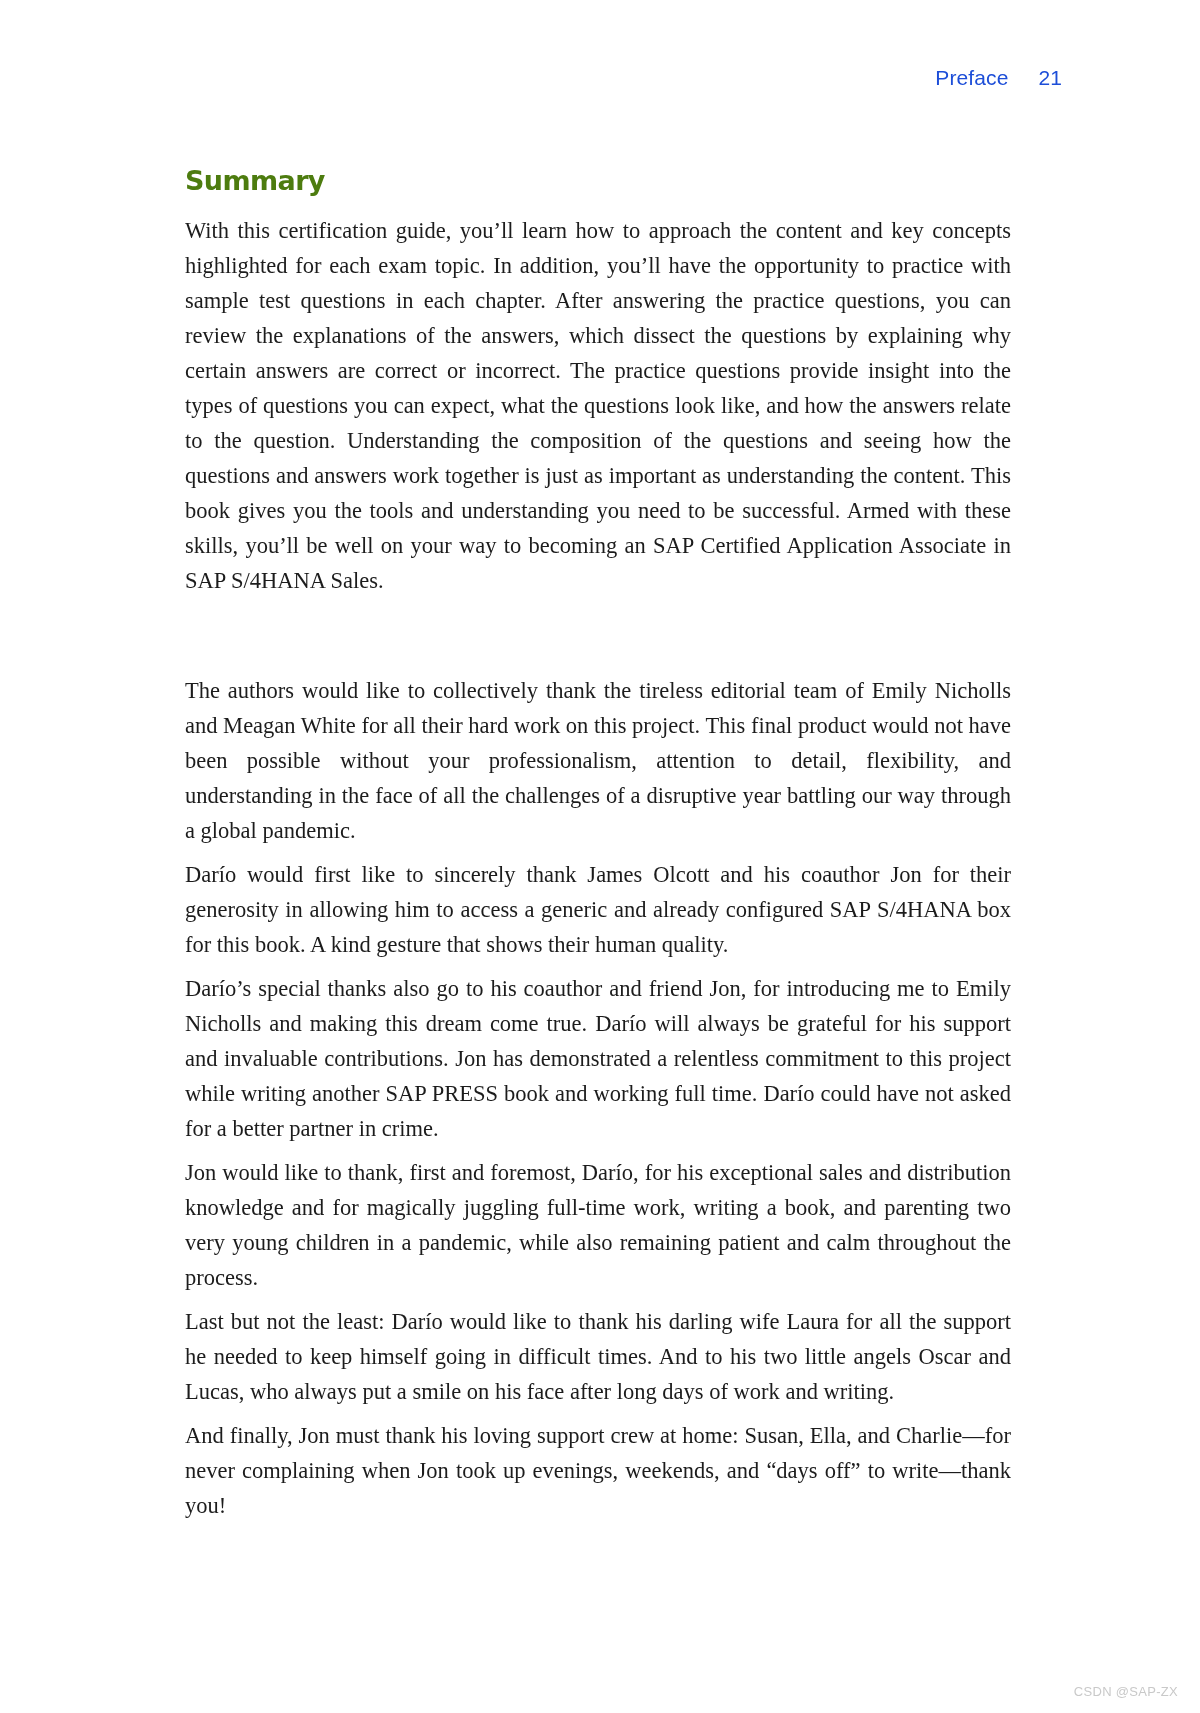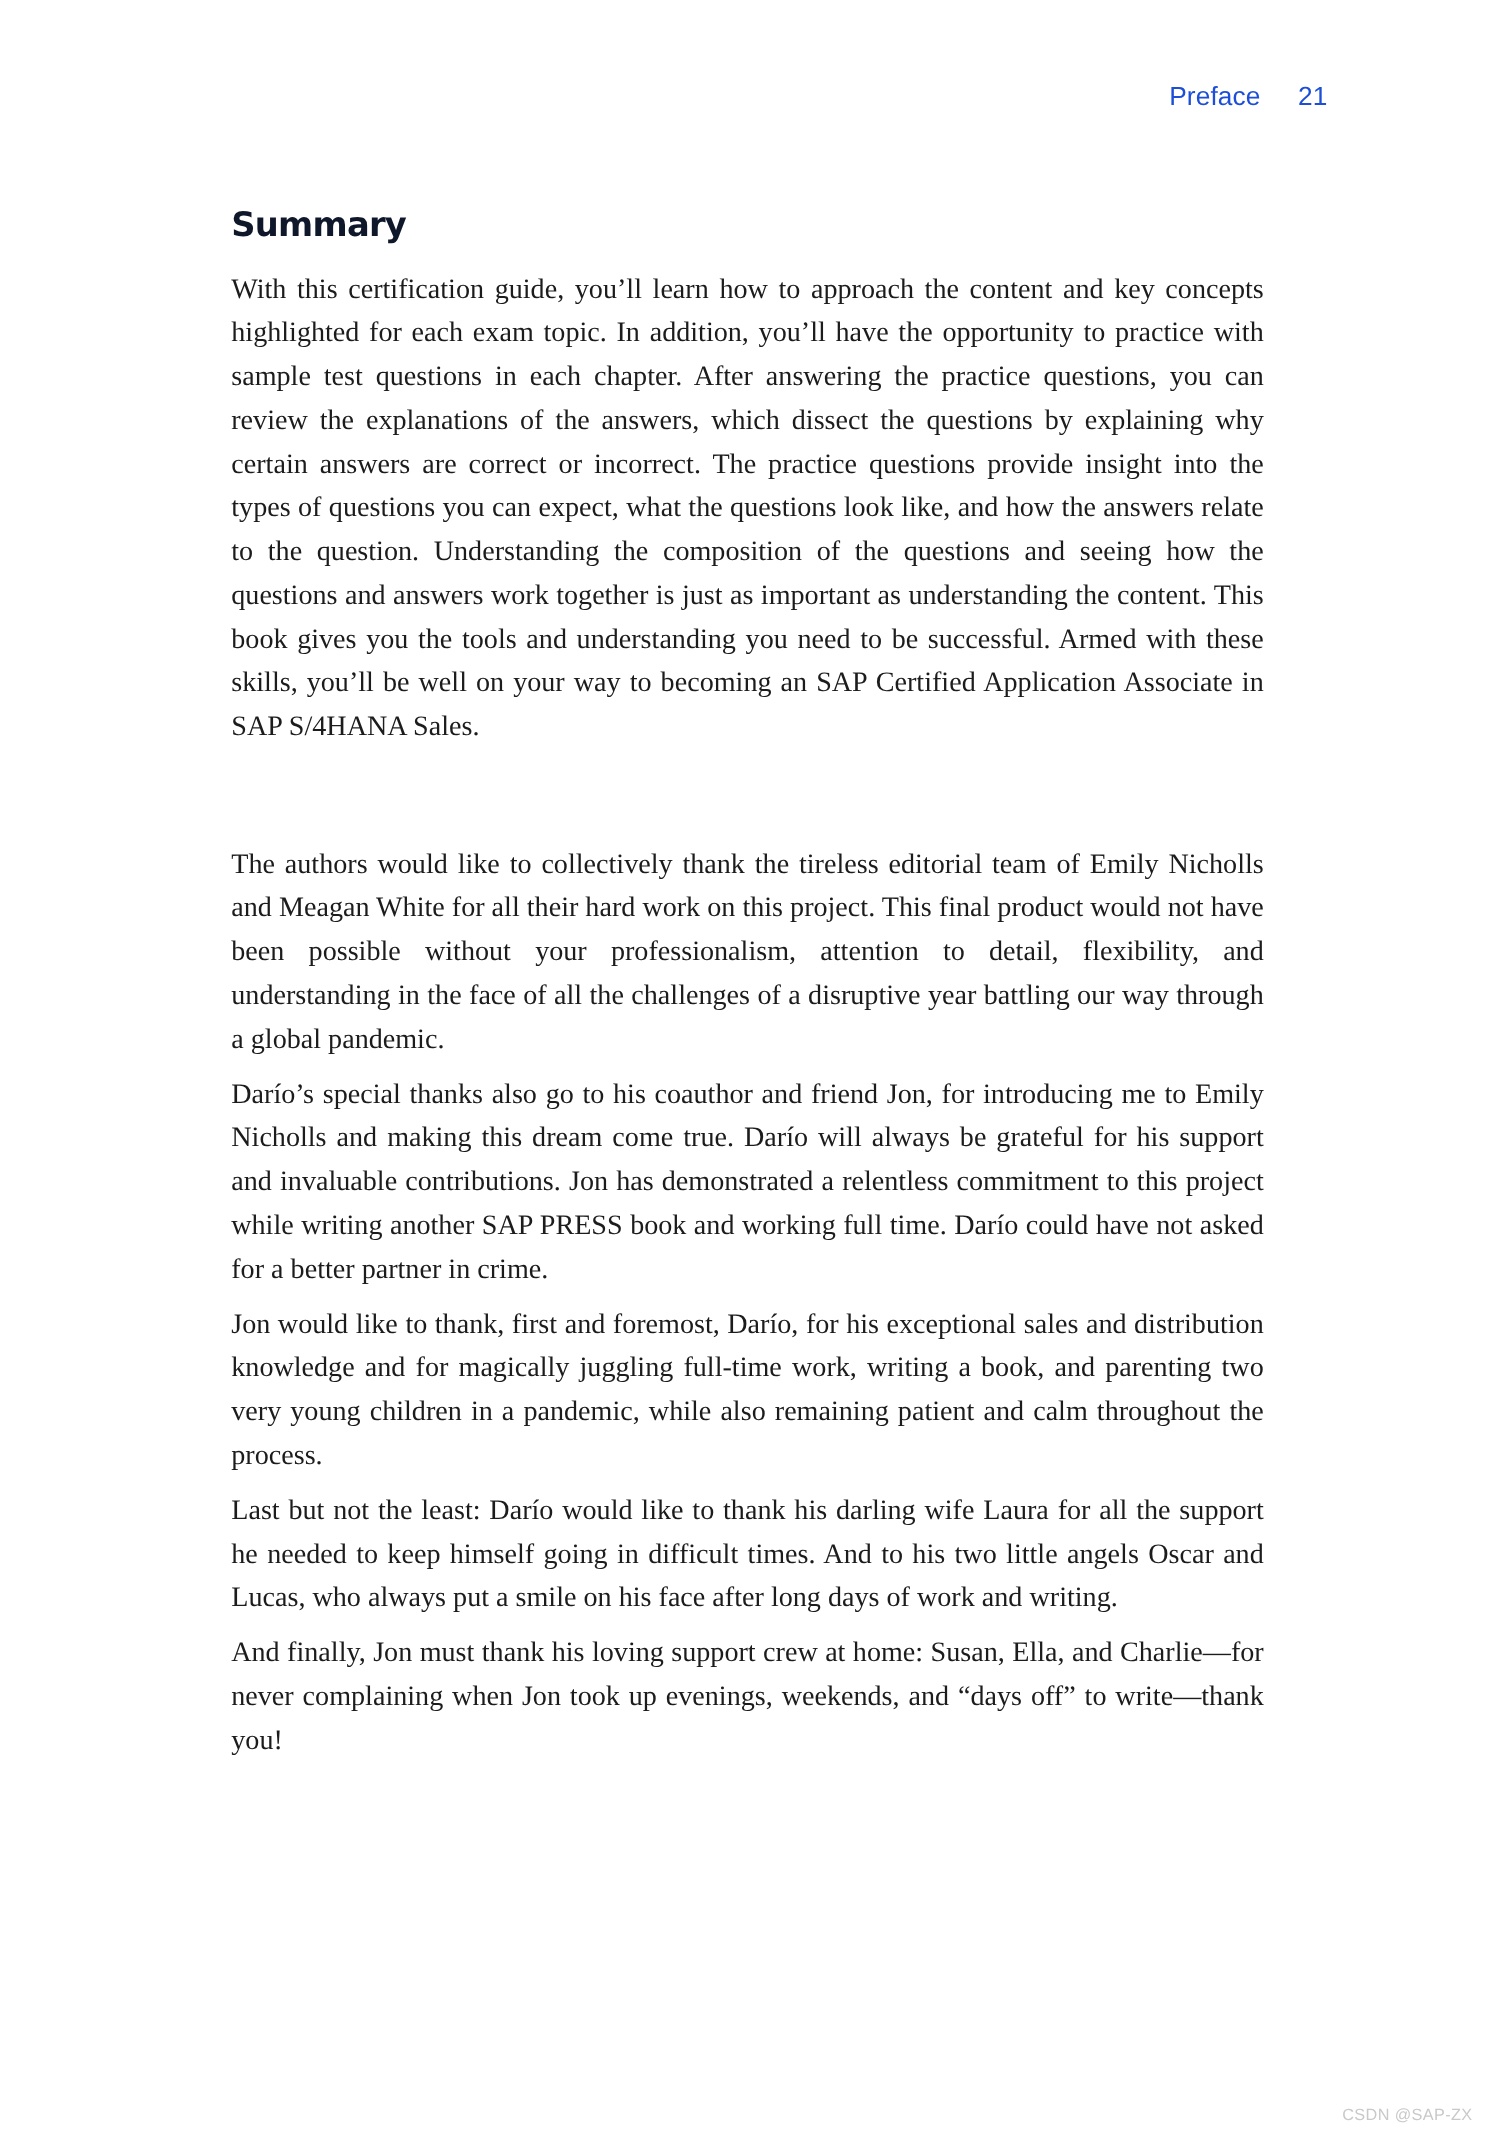--- a/index.html
+++ b/index.html
@@ -29,21 +29,21 @@
     .running-header .section { margin-right: 30px; }
     .page {
       position: absolute;
       left: 185px;
       top: 163px;
       width: 826px;
     }
     h2.section-heading {
       font-family: "DejaVu Sans", "Liberation Sans", sans-serif;
       font-weight: bold;
-      color: #0f172a;
+      color: #4d7c0f;
       font-size: 27px;
       margin: 0 0 14px 0;
       letter-spacing: -0.6px;
       line-height: 36px;
     }
     p.body {
       margin: 0 0 9px 0;
       font-size: 22.5px;
       line-height: 35px;
       text-align: justify;
@@ -70,20 +70,21 @@
 <div class="page">
   <section>
     <h2 class="section-heading">Summary</h2>
     <p class="body">With this certification guide, you’ll learn how to approach the content and key concepts highlighted for each exam topic. In addition, you’ll have the opportunity to practice with sample test questions in each chapter. After answering the prac­tice questions, you can review the explanations of the answers, which dissect the questions by explaining why certain answers are correct or incorrect. The practice questions provide insight into the types of questions you can expect, what the questions look like, and how the answers relate to the question. Understanding the composition of the questions and seeing how the questions and answers work together is just as important as understanding the content. This book gives you the tools and understanding you need to be successful. Armed with these skills, you’ll be well on your way to becoming an SAP Certified Application Associate in SAP S/4HANA Sales.</p>
   </section>
 
   <div class="gap-ack"></div>
 
   <section>
     <p class="body">The authors would like to collectively thank the tireless editorial team of Emily Nicholls and Meagan White for all their hard work on this project. This final prod­uct would not have been possible without your professionalism, attention to detail, flexibility, and understanding in the face of all the challenges of a disruptive year battling our way through a global pandemic.</p>
+    <p class="body">Darío would first like to sincerely thank James Olcott and his coauthor Jon for their generosity in allowing him to access a generic and already configured SAP S/4HANA box for this book. A kind gesture that shows their human quality.</p>
     <p class="body">Darío’s special thanks also go to his coauthor and friend Jon, for introducing me to Emily Nicholls and making this dream come true. Darío will always be grateful for his support and invaluable contributions. Jon has demonstrated a relentless com­mitment to this project while writing another SAP PRESS book and working full time. Darío could have not asked for a better partner in crime.</p>
     <p class="body">Jon would like to thank, first and foremost, Darío, for his exceptional sales and dis­tribution knowledge and for magically juggling full-time work, writing a book, and parenting two very young children in a pandemic, while also remaining patient and calm throughout the process.</p>
     <p class="body">Last but not the least: Darío would like to thank his darling wife Laura for all the support he needed to keep himself going in difficult times. And to his two little angels Oscar and Lucas, who always put a smile on his face after long days of work and writing.</p>
     <p class="body">And finally, Jon must thank his loving support crew at home: Susan, Ella, and Charlie—for never complaining when Jon took up evenings, weekends, and “days off” to write—thank you!</p>
   </section>
 </div>
 
 <div class="watermark">CSDN @SAP-ZX</div>
 
 </body></html>

